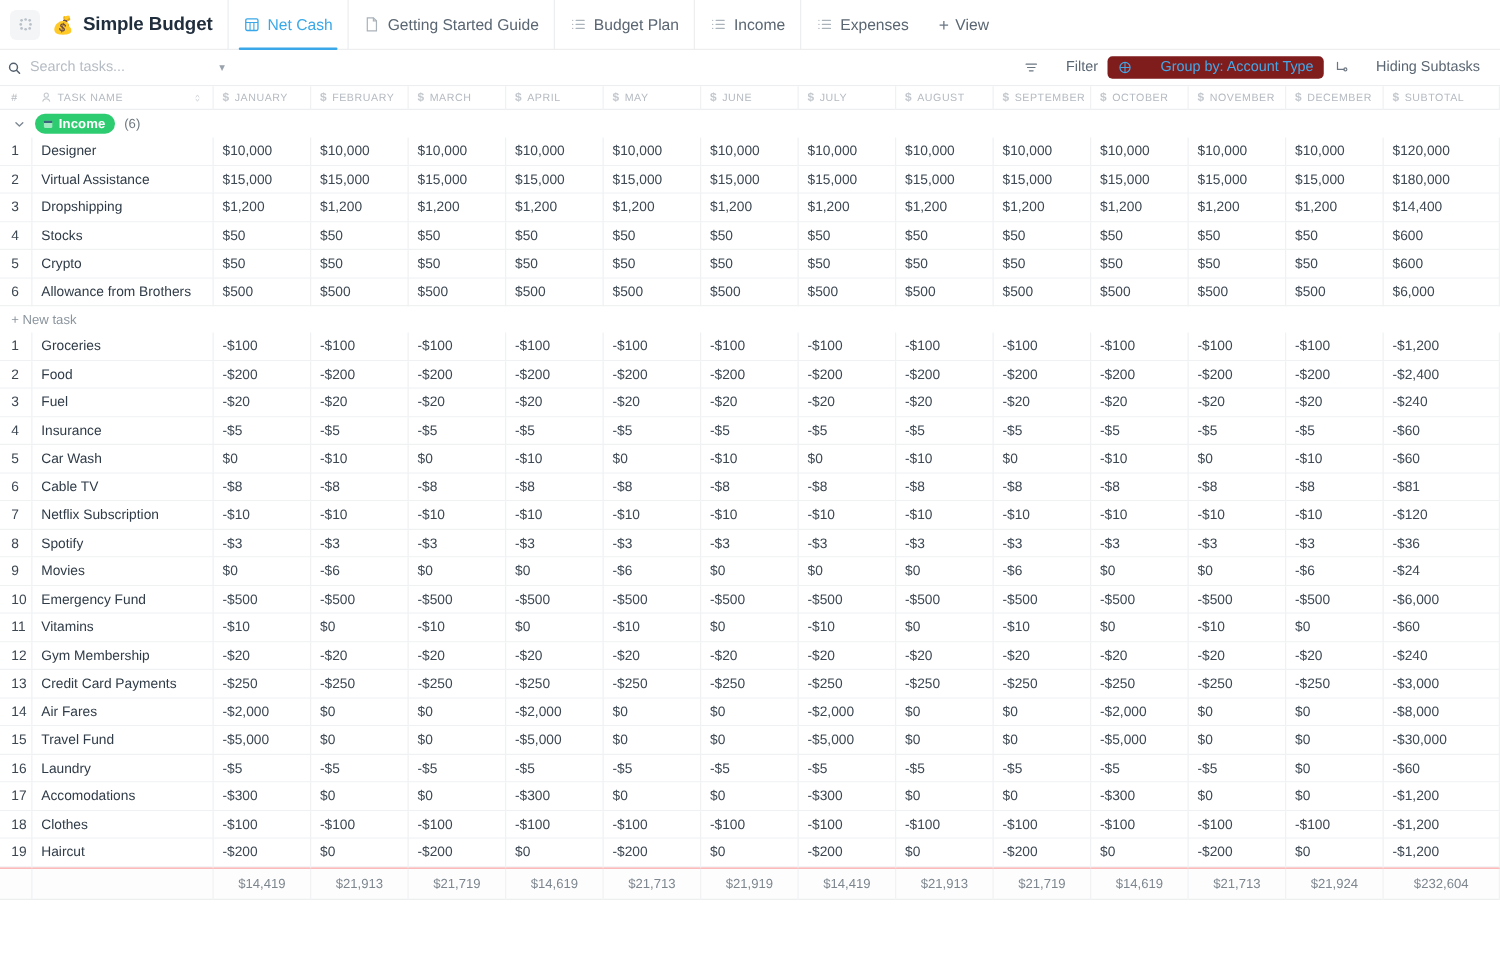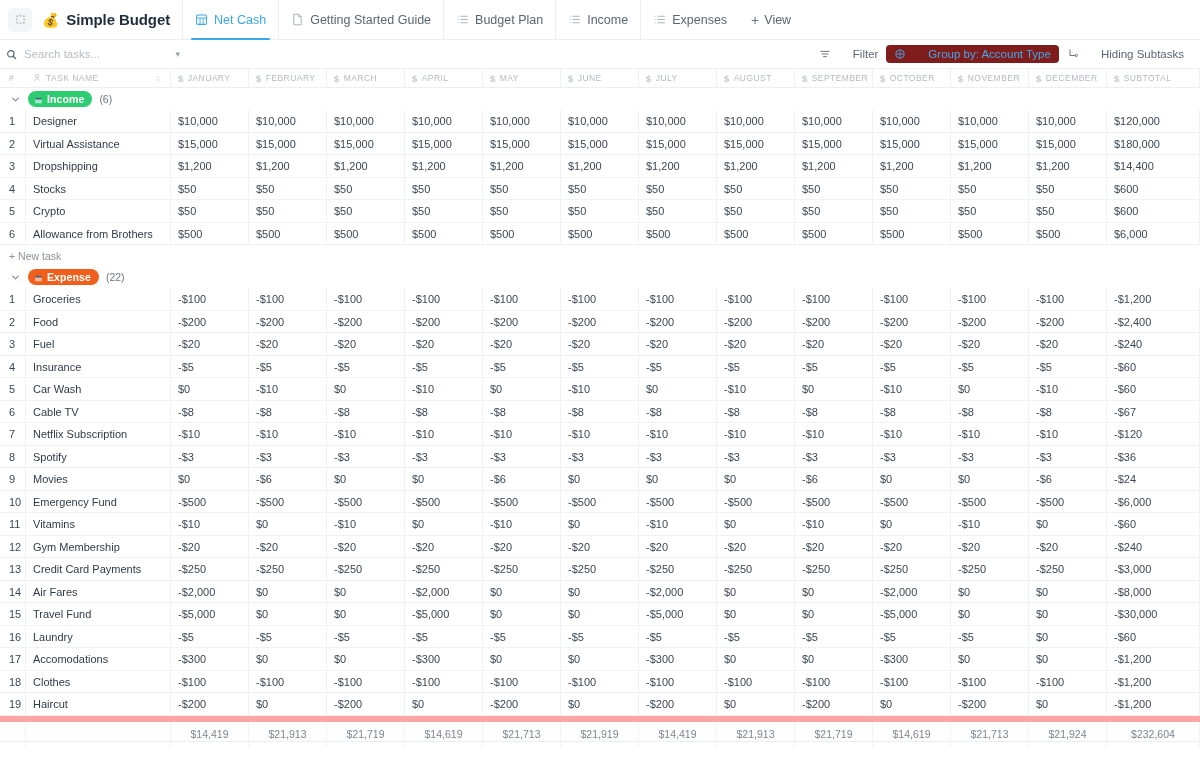--- a/index.html
+++ b/index.html
@@ -149,21 +149,21 @@
   }
   .drow .cell { height: 22.5px; font-size: 11px; color: #3c4752; }
   .drow .c-name { color: #2f3b47; }
   .grid-left-border { border-left: 1px solid #f0f1f3; }
 
   .newtask {
     height: 21px; display:flex; align-items:center;
     padding-left: 9px; font-size: 10.5px; color: #8a949d;
   }
 
-  .total-row { height: 25px; background: #fdfdfd; border-top: 6px solid #fca5a5; }
+  .total-row { height: 25px; background: #fdfdfd; border-top: 1px solid #fca5a5; }
   .total-row .cell {
     height: 25px; font-size: 10.5px; color: #7d868f;
     justify-content: center; border-right: 1px solid #f1f2f4;
   }
   .total-row .c-num { border-right: 0; }
   .total-row .c-name { border-right: 1px solid #f1f2f4; }
   .bottom-rule { height:1px; background:#eceef0; width:1200px; }
 </style>
 </head>
 <body>
@@ -462,35 +462,20 @@
         <div class="cell c-mon">$500</div>
         <div class="cell c-mon">$500</div>
         <div class="cell c-mon">$500</div>
         <div class="cell c-mon">$500</div>
         <div class="cell c-mon">$500</div>
         <div class="cell c-mon">$500</div>
         <div class="cell c-mon">$500</div>
         <div class="cell c-sub">$6,000</div>
       </div>
       <div class="newtask">+ New task</div>
-      <div class="group-row">
-        <span class="caret">
-          <svg viewBox="0 0 16 16" width="11" height="11">
-            <path d="M4 6l4 4 4-4" fill="none" stroke="#7d8893" stroke-width="1.6" stroke-linecap="round" stroke-linejoin="round"></path>
-          </svg>
-        </span>
-        <span class="badge badge-expense" style="background: rgb(240, 96, 28);">
-          <span class="b-ico"><svg viewBox="0 0 16 16" width="9" height="9">
-              <rect x="2" y="3" width="12" height="10" rx="1.6" fill="#ffffff" opacity=".55"></rect>
-              <rect x="2" y="3" width="12" height="3" rx="1.2" fill="#1b3b66" opacity=".75"></rect>
-            </svg></span>
-          <span>Expense</span>
-        </span>
-        <span class="group-count">(22)</span>
-      </div>
       <div class="row drow">
         <div class="cell c-num">1</div>
         <div class="cell c-name grid-left-border">Groceries</div>
         <div class="cell c-mon">-$100</div>
         <div class="cell c-mon">-$100</div>
         <div class="cell c-mon">-$100</div>
         <div class="cell c-mon">-$100</div>
         <div class="cell c-mon">-$100</div>
         <div class="cell c-mon">-$100</div>
         <div class="cell c-mon">-$100</div>
@@ -577,21 +562,21 @@
         <div class="cell c-mon">-$8</div>
         <div class="cell c-mon">-$8</div>
         <div class="cell c-mon">-$8</div>
         <div class="cell c-mon">-$8</div>
         <div class="cell c-mon">-$8</div>
         <div class="cell c-mon">-$8</div>
         <div class="cell c-mon">-$8</div>
         <div class="cell c-mon">-$8</div>
         <div class="cell c-mon">-$8</div>
         <div class="cell c-mon">-$8</div>
-        <div class="cell c-sub">-$67</div>
+        <div class="cell c-sub">-$81</div>
       </div>
       <div class="row drow">
         <div class="cell c-num">7</div>
         <div class="cell c-name grid-left-border">Netflix Subscription</div>
         <div class="cell c-mon">-$10</div>
         <div class="cell c-mon">-$10</div>
         <div class="cell c-mon">-$10</div>
         <div class="cell c-mon">-$10</div>
         <div class="cell c-mon">-$10</div>
         <div class="cell c-mon">-$10</div>

